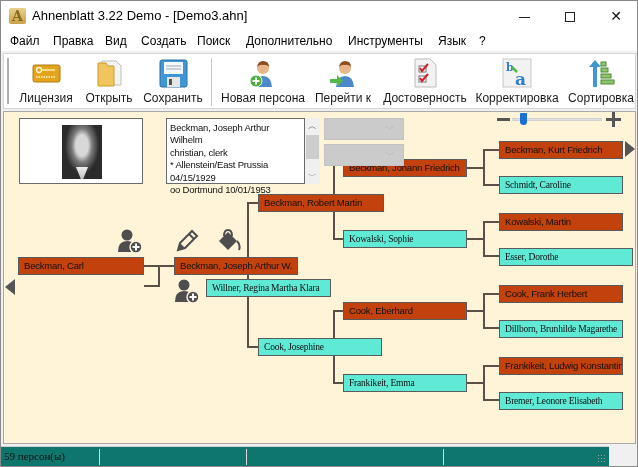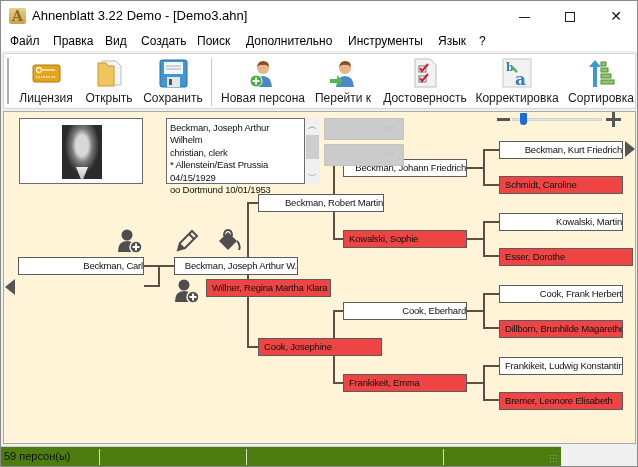--- a/index.html
+++ b/index.html
@@ -45,32 +45,32 @@
   .combo .chev { position: absolute; right: 8px; top: 3px; font-size: 10px; color: #b5b5b5; }
 
   .zoom-minus { position: absolute; left: 493px; top: 6px; width: 13px; height: 3px; background: #555; margin-top: 0; }
   .zoom-track { position: absolute; left: 508px; top: 6px; width: 90px; height: 3px; background: #e0e0e0; border: 1px solid #d2d2d2; }
   .zoom-thumb { position: absolute; left: 516px; top: 1px; width: 7px; height: 12px; background: #1a6ed8; border-radius: 1px 1px 4px 4px; }
   .zoom-plus { position: absolute; left: 602px; top: 0px; width: 15px; height: 15px; }
   .zoom-plus:before { content: ""; position: absolute; left: 0; top: 6px; width: 15px; height: 3px; background: #555; }
   .zoom-plus:after { content: ""; position: absolute; left: 6px; top: 0; width: 3px; height: 15px; background: #555; }
 
   .person { position: absolute; height: 18px; border: 1px solid #5b5b5b; font-size: 9.5px; line-height: 16px; padding-left: 5px; color: #111; white-space: nowrap; overflow: hidden; letter-spacing: -0.2px; }
-  .male { background: #ffffff; text-align: right; }
-  .female { background: #ef4444; }
+  .male { background: #c2410c; }
+  .female { background: #5eead4; font-family: Liberation Serif, serif; }
 
   .line { position: absolute; background: #5a5048; }
 
   .tri-right { position: absolute; width: 0; height: 0; border-top: 8px solid transparent; border-bottom: 8px solid transparent; border-left: 10px solid #555; }
   .tri-left { position: absolute; width: 0; height: 0; border-top: 8px solid transparent; border-bottom: 8px solid transparent; border-right: 10px solid #555; }
 
   .act-icon { position: absolute; width: 26px; height: 26px; }
 
   
-  .statusbar { position: absolute; left: 0; top: 445px; width: 560px; height: 20px; background: #4d7c0f; border-top: 1px solid #d0d0d0; }
+  .statusbar { position: absolute; left: 0; top: 445px; width: 608px; height: 20px; background: #0f766e; border-top: 1px solid #d0d0d0; font-family: Liberation Serif, serif; }
   .status-text { position: absolute; left: 3px; top: 3px; font-size: 11px; color: #111; }
   .status-div { position: absolute; top: 2px; width: 1px; height: 16px; background: #d8d8d8; }
   .resize-grip { position: absolute; right: 2px; bottom: 2px; width: 10px; height: 10px; background-image: radial-gradient(#a0a0a0 1px, transparent 1px); background-size: 3px 3px; }
 </style>
 </head>
 <body>
 
 <div class="window">
 
   <div class="titlebar">

